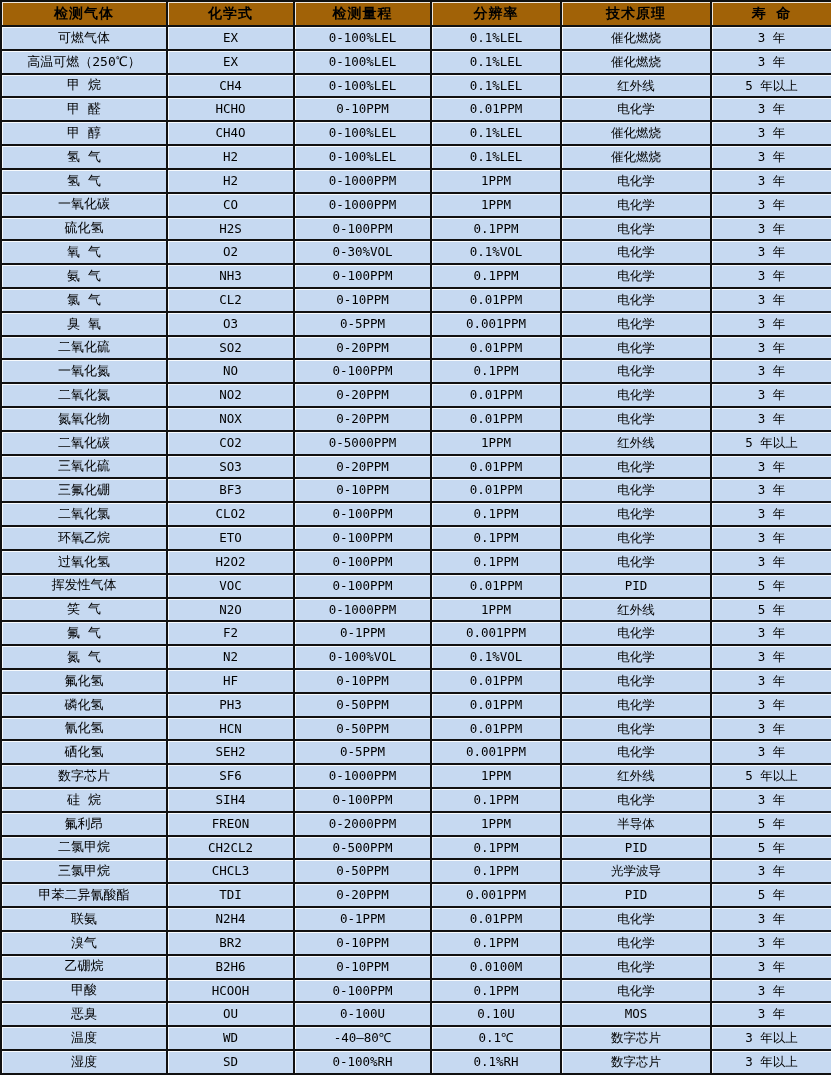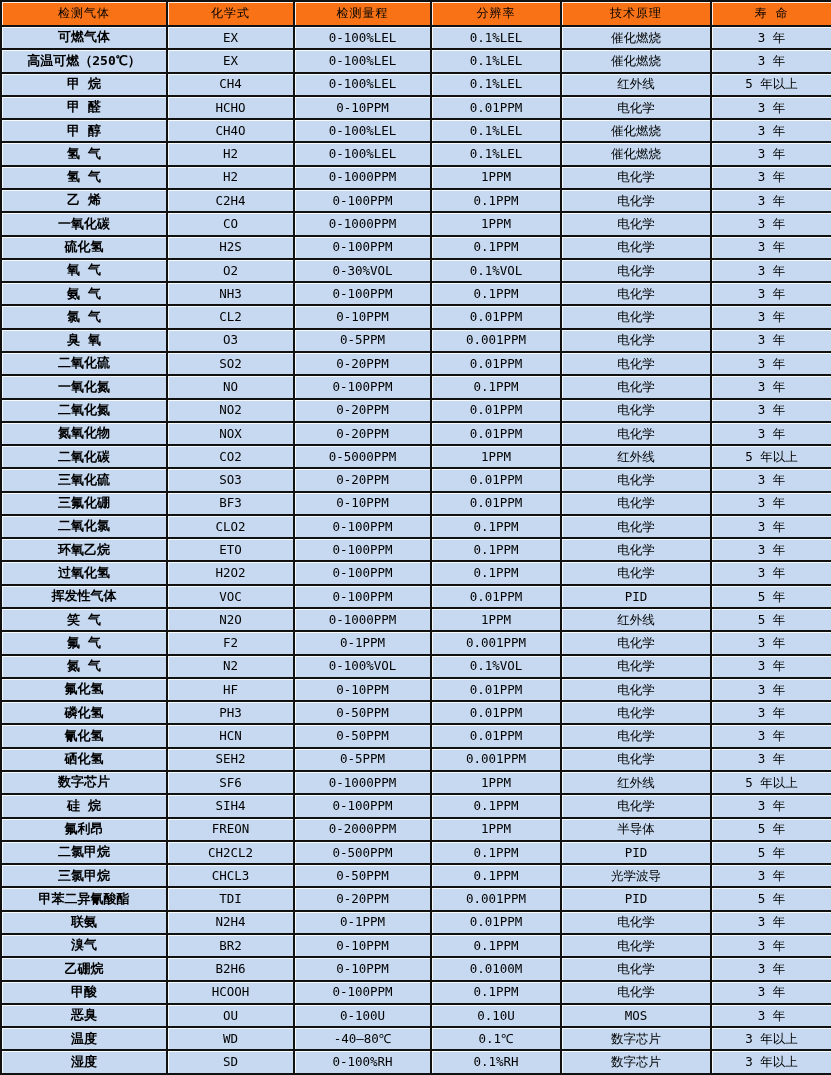--- a/index.html
+++ b/index.html
@@ -24,34 +24,33 @@
     border: 2px solid #111111;
     box-shadow: inset 1px 1px 0 0 rgba(255,255,255,0.85);
     text-align: center;
     vertical-align: middle;
     padding: 0 2px;
     white-space: nowrap;
     overflow: hidden;
     line-height: 1.1;
   }
   .gas-table th {
-    background: #f97316;
-    font-size: 12px;
-    font-weight: normal;
+    background: #a16207;
+    font-size: 14px;
+    font-weight: bold;
     height: 23px;
     letter-spacing: 1px;
   }
   .gas-table td {
     background: #c6d9f1;
     font-size: 12.5px;
     font-weight: normal;
   }
   .gas-table td.col-gas {
     font-size: 13px;
-    font-weight: bold;
   }
 </style>
 </head>
 <body>
 
 <table class="gas-table">
   <colgroup id="col-group">
       <col style="width: 166px;">
       <col style="width: 127px;">
       <col style="width: 137px;">
@@ -120,28 +119,20 @@
       </tr>
       <tr>
         <td class="col-gas">氢 气</td>
         <td class="col-formula">H2</td>
         <td class="col-range">0-1000PPM</td>
         <td class="col-resolution">1PPM</td>
         <td class="col-principle">电化学</td>
         <td class="col-lifespan">3 年</td>
       </tr>
       <tr>
-        <td class="col-gas">乙 烯</td>
-        <td class="col-formula">C2H4</td>
-        <td class="col-range">0-100PPM</td>
-        <td class="col-resolution">0.1PPM</td>
-        <td class="col-principle">电化学</td>
-        <td class="col-lifespan">3 年</td>
-      </tr>
-      <tr>
         <td class="col-gas">一氧化碳</td>
         <td class="col-formula">CO</td>
         <td class="col-range">0-1000PPM</td>
         <td class="col-resolution">1PPM</td>
         <td class="col-principle">电化学</td>
         <td class="col-lifespan">3 年</td>
       </tr>
       <tr>
         <td class="col-gas">硫化氢</td>
         <td class="col-formula">H2S</td>

